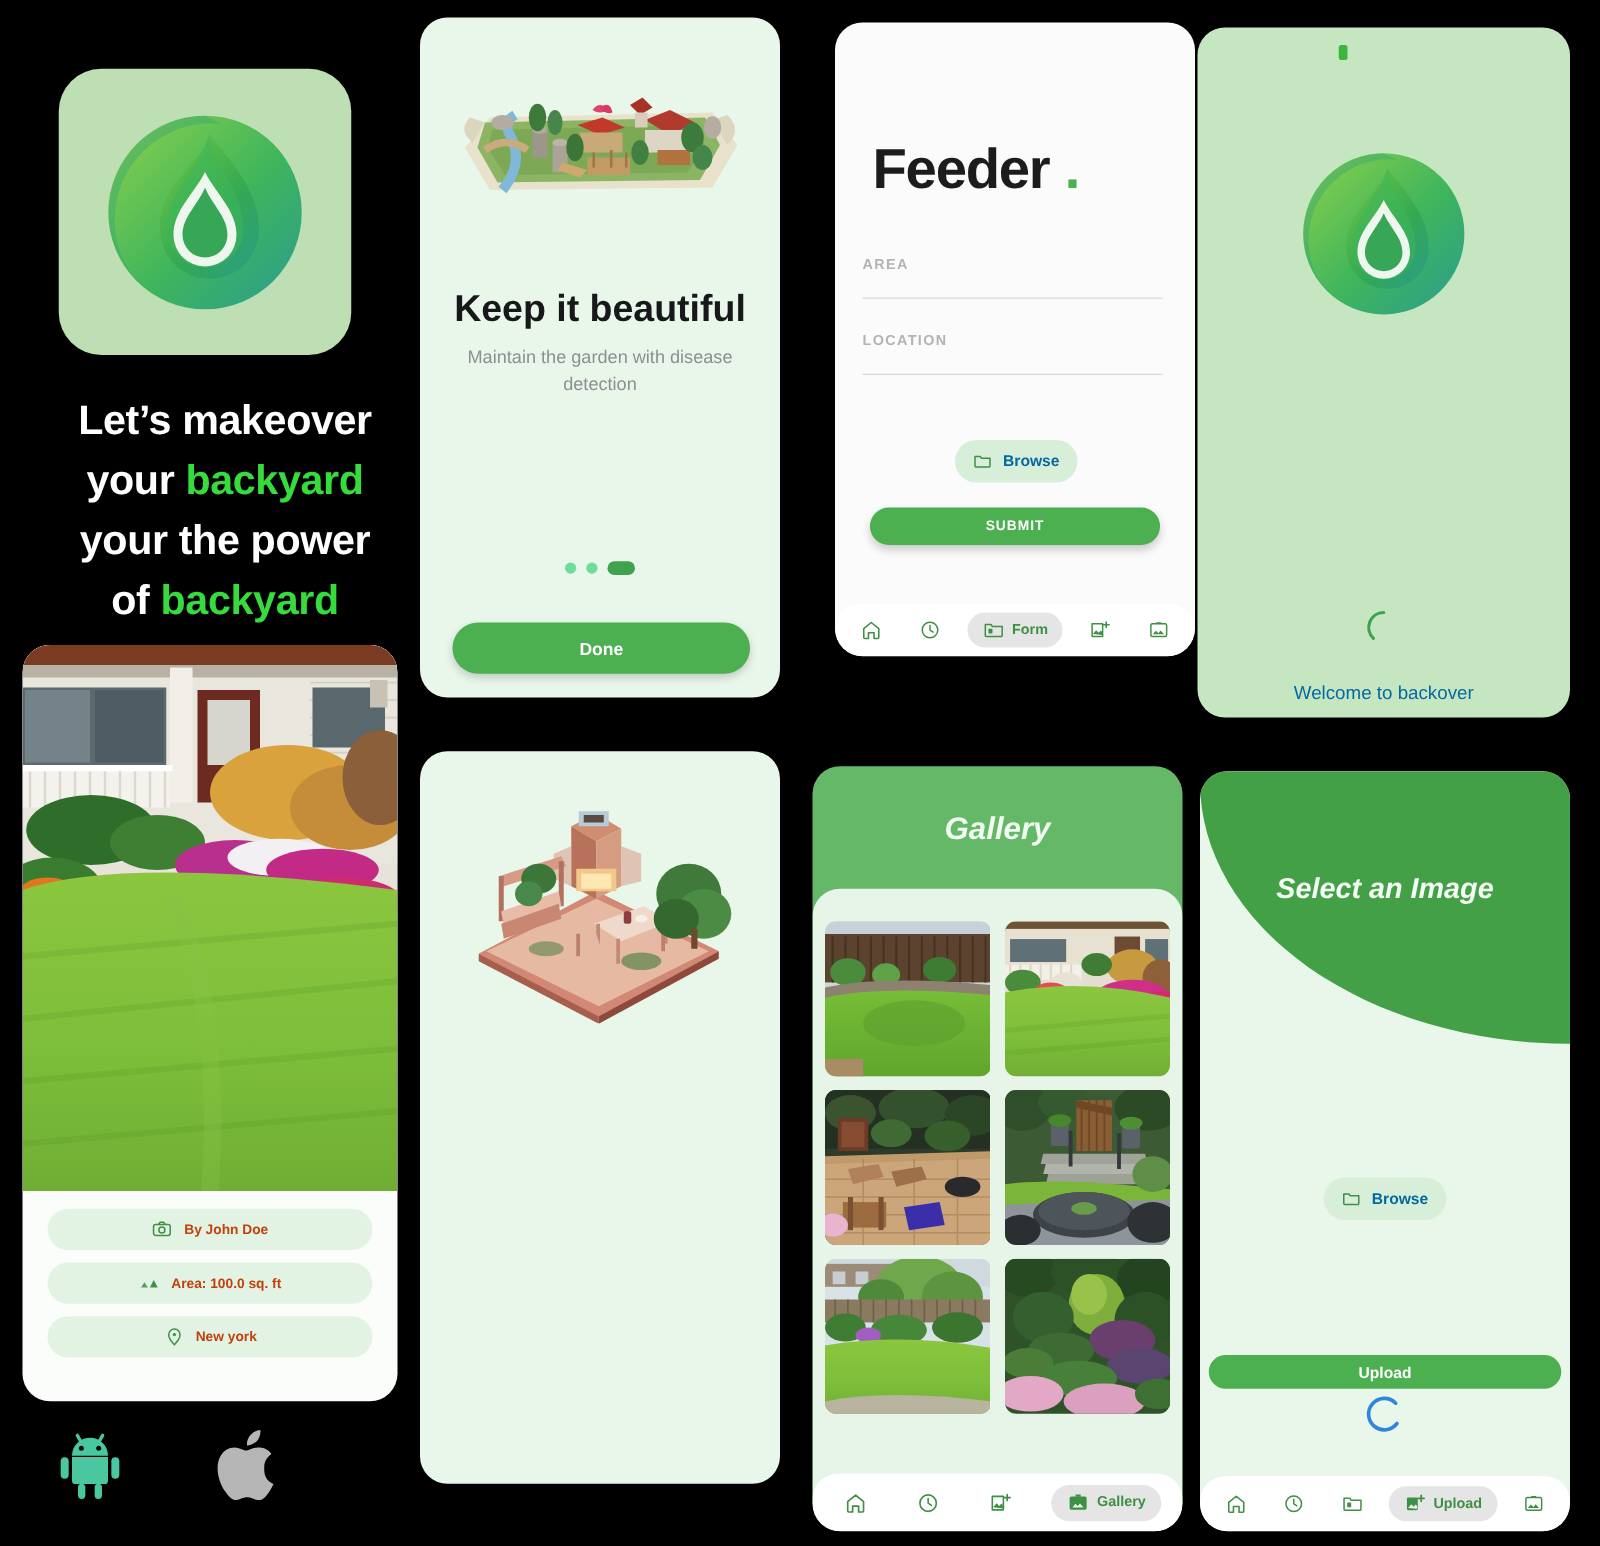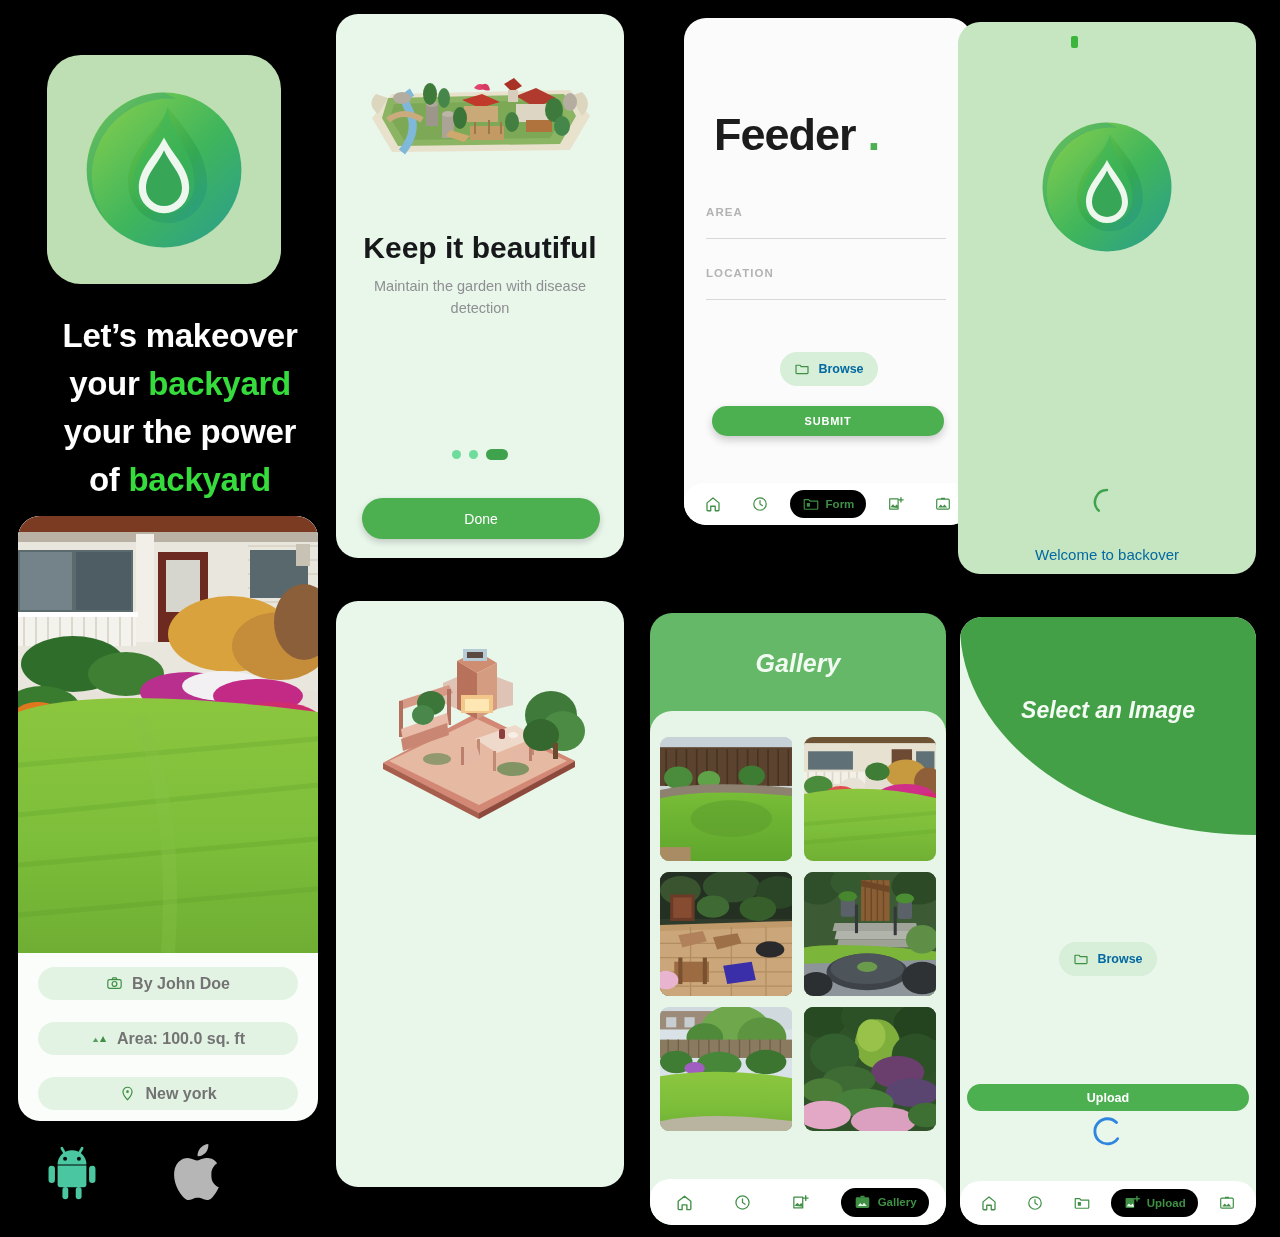--- a/index.html
+++ b/index.html
@@ -38,24 +38,24 @@
   #hero-headline .hl { color: #35dc3c; }
 
   #hero-card {
     position: absolute; left: 18px; top: 516px;
     width: 300px; height: 605px;
     background: #fbfdfb; border-radius: 22px; overflow: hidden;
   }
   #hero-photo { position: relative; width: 300px; height: 437px; overflow:hidden; }
   .chips { padding: 14px 20px 0 20px; }
   .chip {
-    height: 33px; margin-bottom: 22px;
+    height: 33px; margin-bottom: 10px;
     background: #e3f3e3; border-radius: 18px;
     display: flex; align-items: center; justify-content: center; gap: 9px;
-    font-size: 16px; color: #737373; font-weight: bold;
+    font-size: 11px; color: #c2410c; font-weight: bold;
   }
   .chip svg { display:block; }
 
   #store-logos { position: absolute; left: 40px; top: 1139px; display: flex; gap: 62px; align-items: center; }
 
   
   .onb { background: #e9f6ea; }
   .onb-illus { position:absolute; left:0; right:0; display:flex; justify-content:center; }
   .onb-title {
     position: absolute; left: 0; right: 0; text-align: center;
@@ -63,21 +63,21 @@
   }
   .onb-sub {
     position: absolute; left: 14px; right: 14px; text-align: center;
     font-size: 14.5px; color: #8d8f92; line-height: 1.5;
   }
   .dots { position: absolute; left:0; right:0; display:flex; justify-content:center; align-items:center; gap: 8px; }
   .dot { width: 9px; height: 9px; border-radius: 50%; background: #6edc9b; }
   .dot.active { width: 22px; border-radius: 6px; background: #3fa34d; height: 11px; }
   .cta {
     position: absolute; height: 41px; border-radius: 21px;
-    background: #4caf50; color: #fff; font-size: 14px; font-weight: normal;
+    background: #4caf50; color: #fff; font-size: 14px; font-weight: bold;
     display: flex; align-items: center; justify-content: center;
     box-shadow: 0 3px 7px rgba(0,0,0,.18);
   }
 
   
   #feeder { background: #fbfbfb; }
   #feeder-title {
     position: absolute; left: 30px; top: 89px;
     font-size: 45px; font-weight: bold; color: #1c1c1c; letter-spacing: -1px;
     display: flex; align-items: baseline; gap: 12px;
@@ -96,21 +96,21 @@
     color: #fff; font-size: 11px; font-weight: bold; letter-spacing: .8px;
     display:flex; align-items:center; justify-content:center;
     box-shadow: 0 4px 8px rgba(0,0,0,.2);
   }
   .navbar {
     position: absolute; left: 0; right: 0; bottom: 0; height: 42px;
     background: #fff; border-radius: 20px 20px 22px 22px;
     display: flex; align-items: center; justify-content: space-around; padding: 0 6px;
   }
   .nav-item { display:flex; align-items:center; gap: 6px; padding: 5px 8px; border-radius: 16px; }
-  .nav-item.active { background: #000000; padding: 5px 12px; justify-content: center; }
+  .nav-item.active { background: #e5e5e5; padding: 5px 12px; justify-content: center; }
   .nav-item .lbl { font-size: 11.5px; color: #3f8f45; font-weight: bold; }
 
   
   #splash { background: #c6e6c2; }
   #splash-logo { position:absolute; left:0; right:0; top: 90px; display:flex; justify-content:center; }
   #splash-spin { position:absolute; left:0; right:0; top: 465px; display:flex; justify-content:center; }
   #splash-text {
     position: absolute; left:0; right:0; top: 524px; text-align:center;
     font-size: 15px; color: #0369a1;
   }
@@ -465,21 +465,21 @@
         <rect x="188" y="100" width="5" height="16" fill="#6b4a2d"></rect>
         <ellipse cx="66" cy="60" rx="14" ry="12" fill="#3d7639"></ellipse>
         <ellipse cx="58" cy="72" rx="11" ry="10" fill="#49874a"></ellipse>
         <ellipse cx="148" cy="126" rx="16" ry="7" fill="#3f7a3a" opacity=".6"></ellipse>
         <ellipse cx="72" cy="116" rx="14" ry="6" fill="#3f7a3a" opacity=".5"></ellipse>
       </svg>
     </div>
 
   </div>
 
-  <div class="phone" id="feeder" style="left:684px;top:18px;width:288px;height:507px;">
+  <div class="phone" id="feeder" style="left:668px;top:18px;width:288px;height:507px;">
     <div id="feeder-title">
       <span>Feeder</span>
       <span class="dot-accent">.</span>
     </div>
 
     <div class="field" style="top:188px">
       <div class="field-label">AREA</div>
       <div class="field-line"></div>
     </div>
     <div class="field" style="top:249px">

